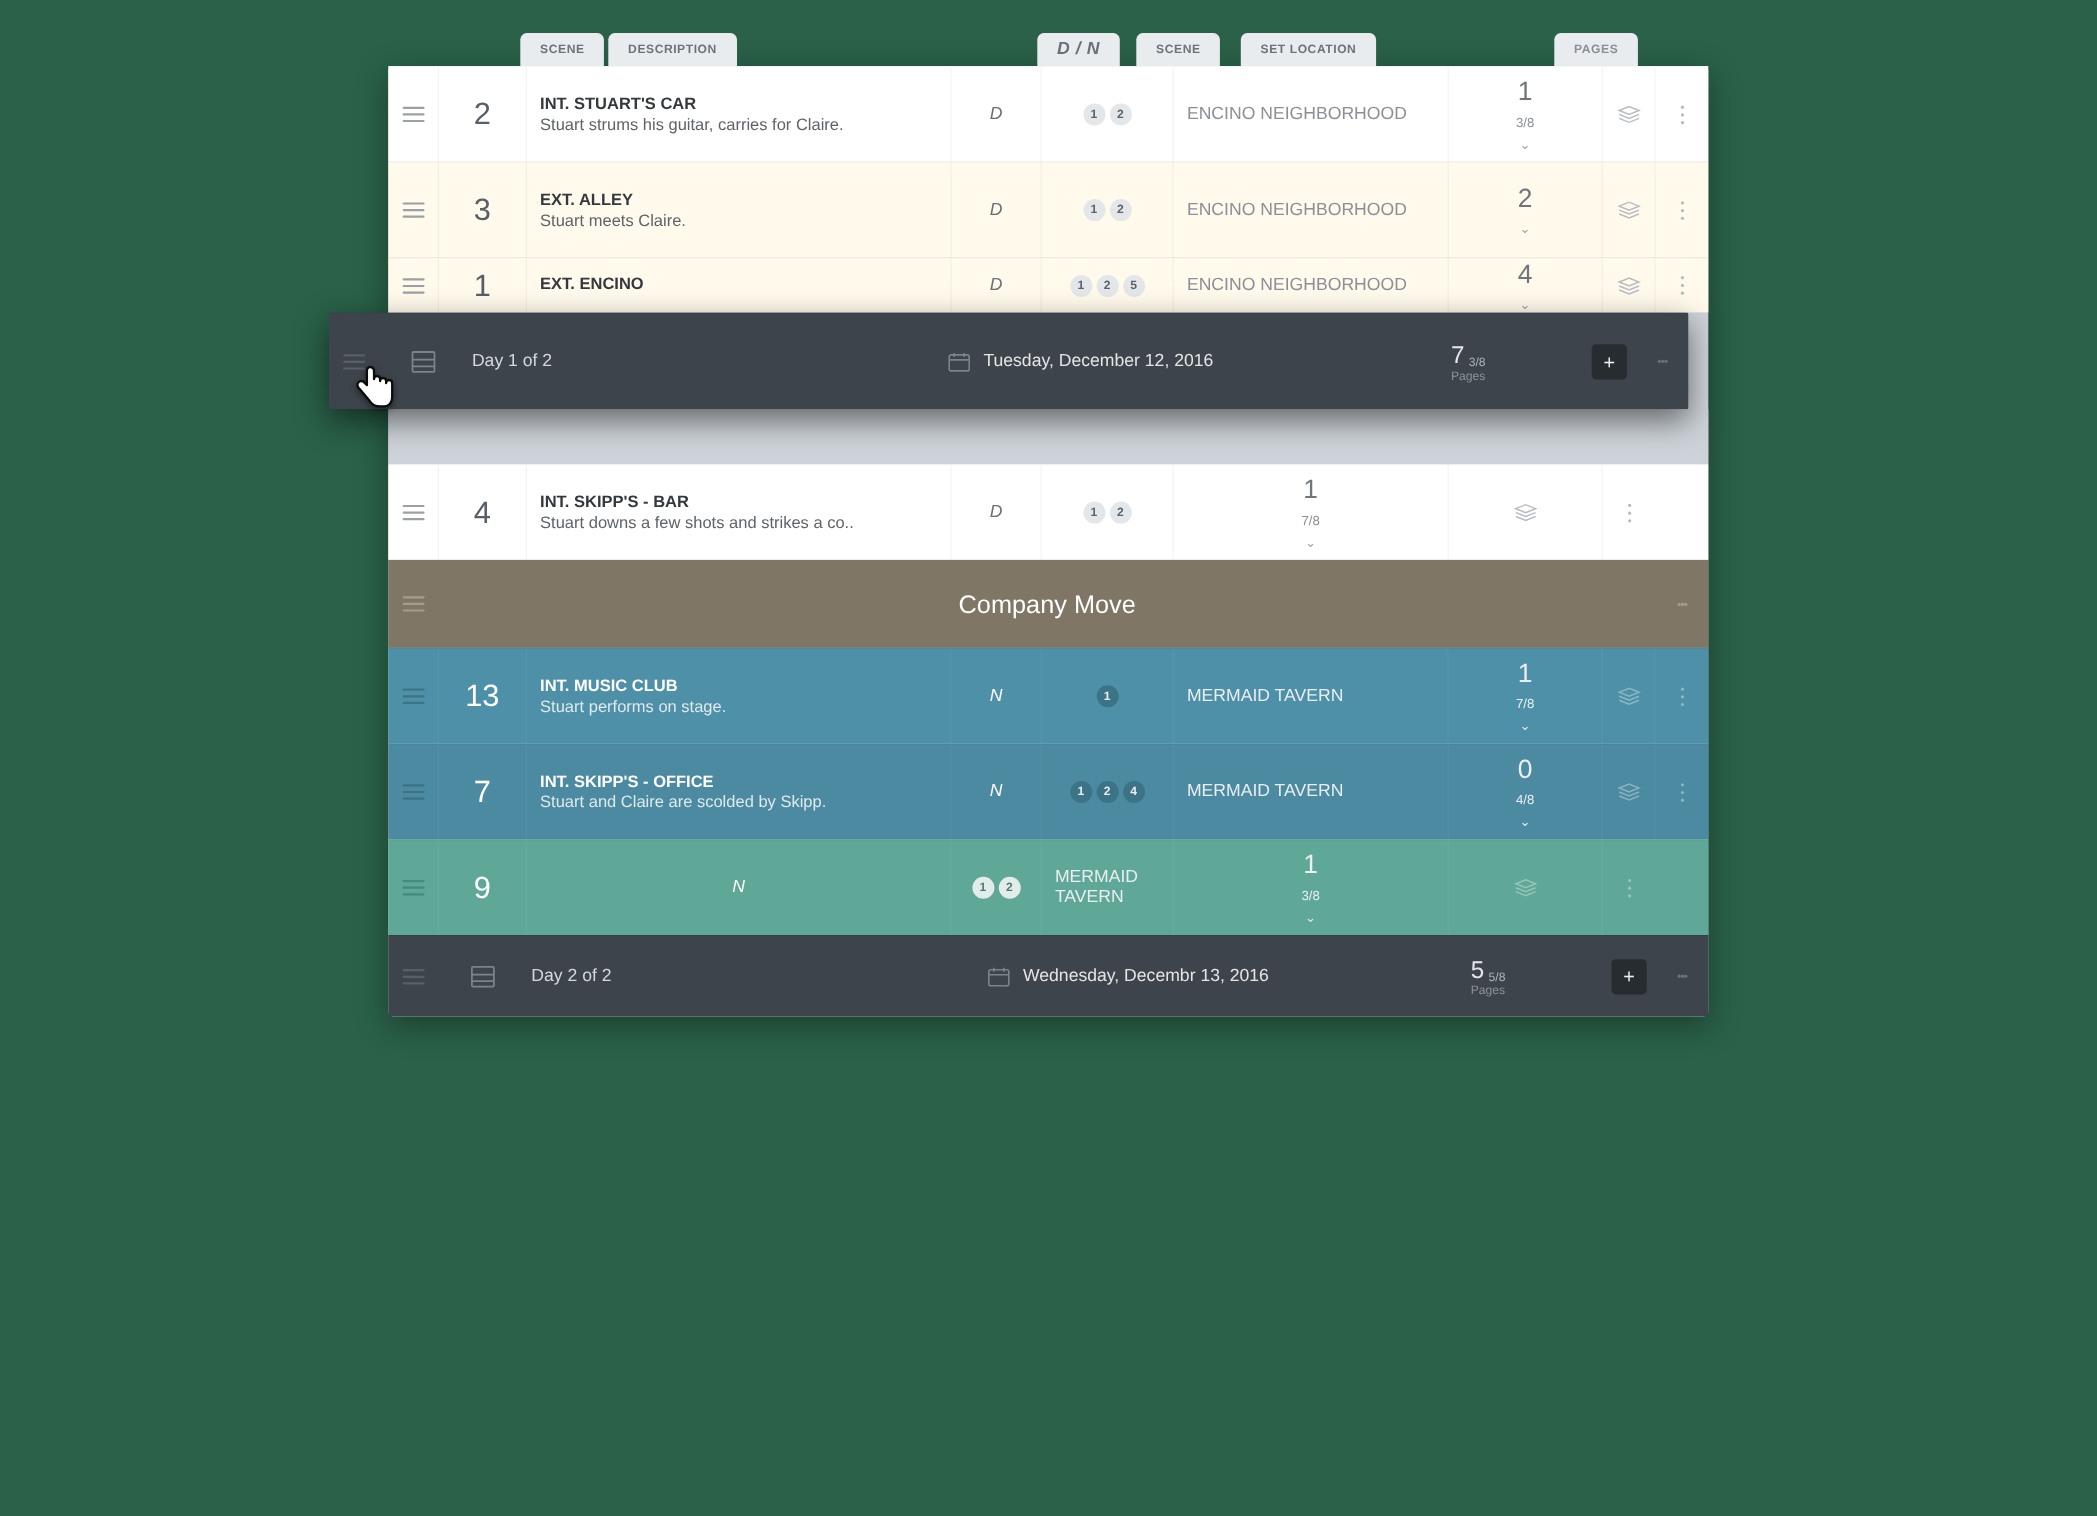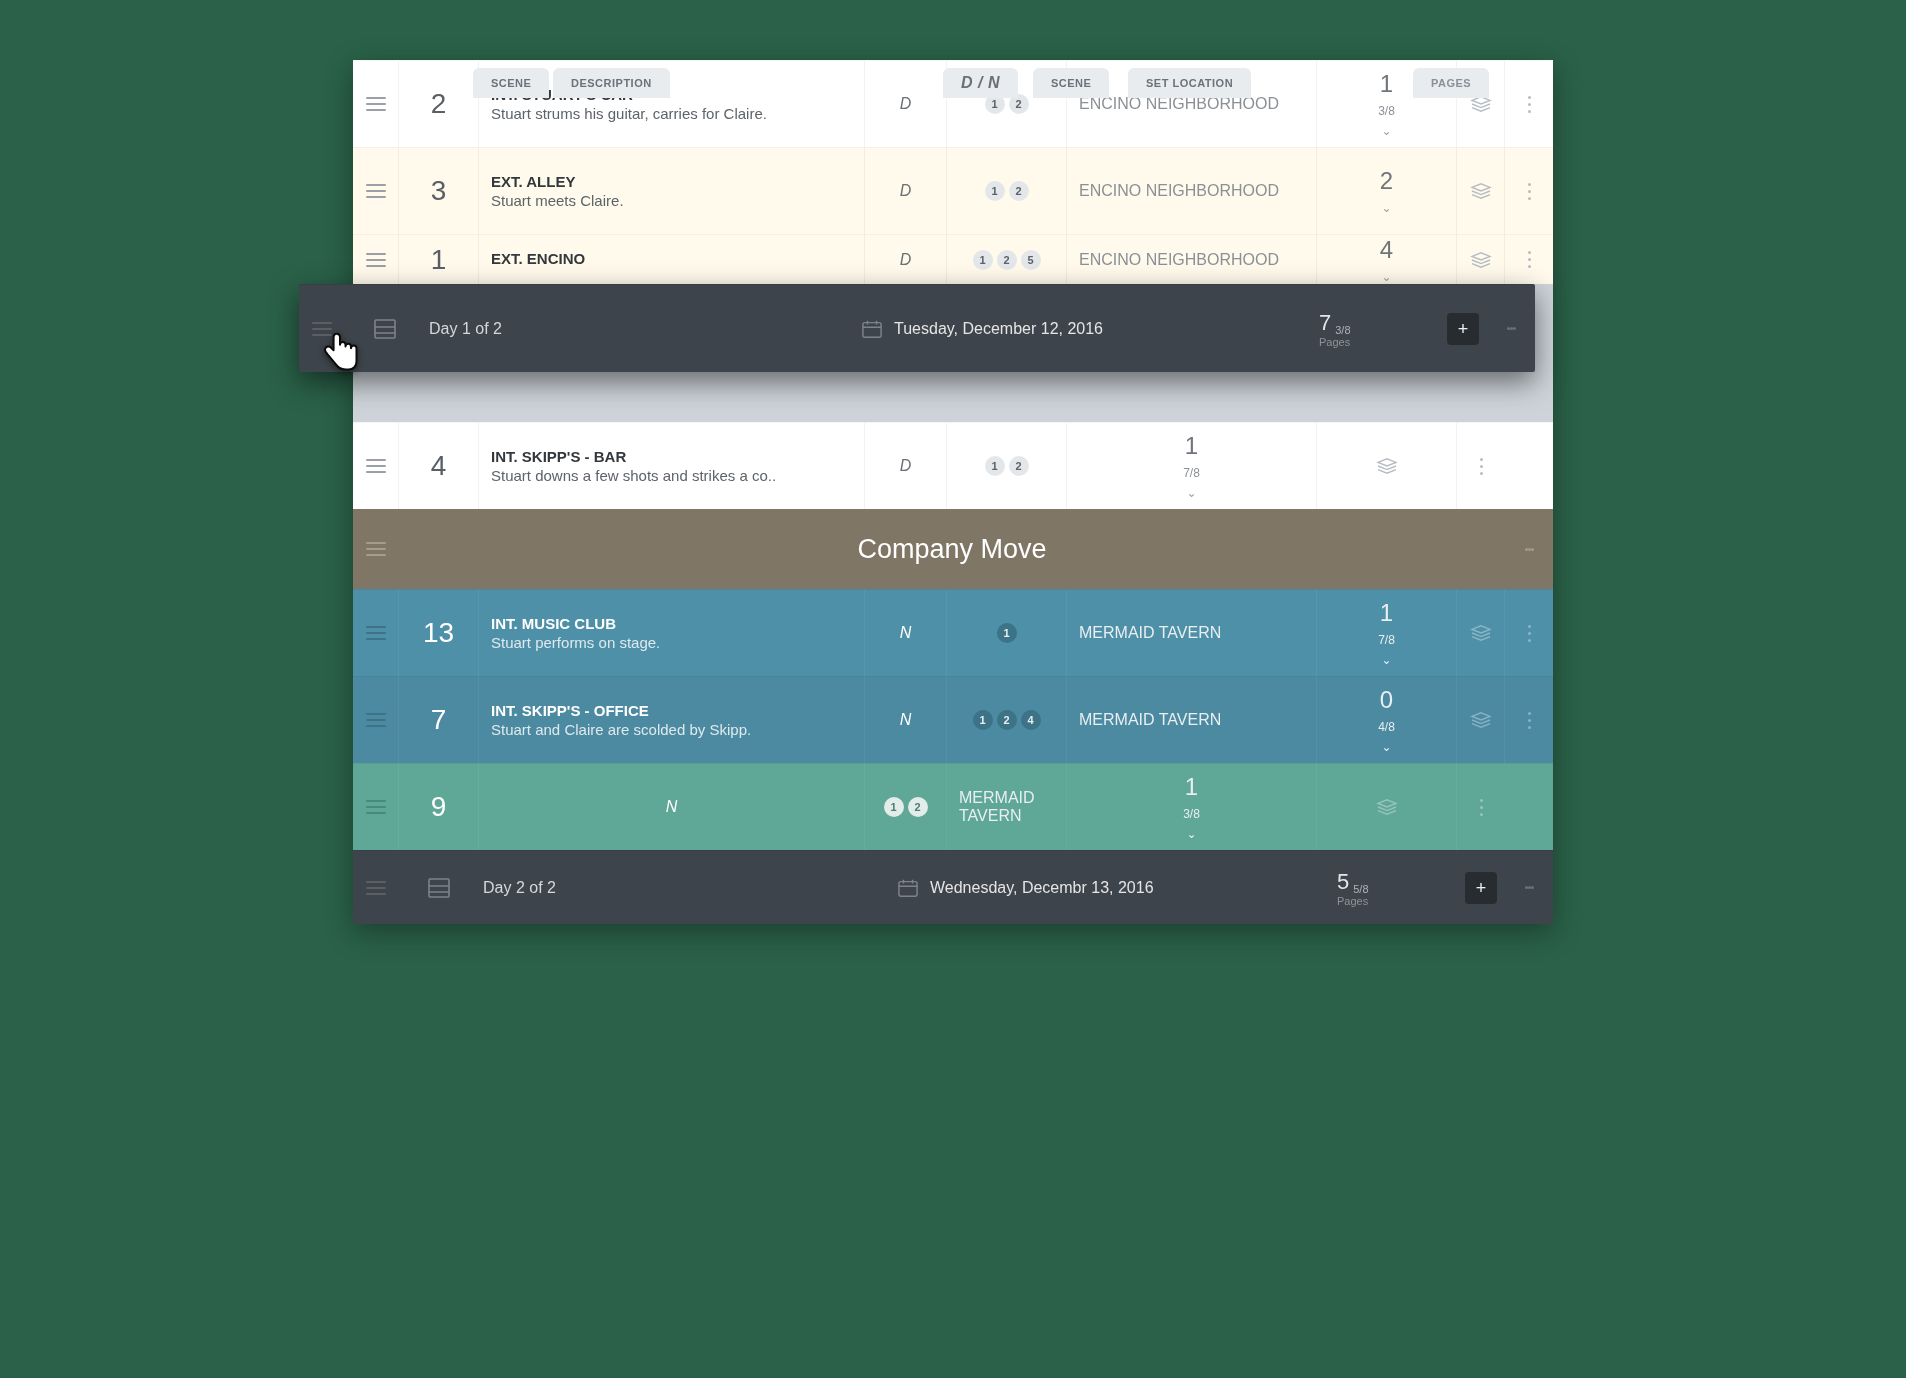--- a/index.html
+++ b/index.html
@@ -29,21 +29,20 @@
     background: #e9ecef;
     color: #6b7278;
     font-size: 11px;
     font-weight: 600;
     letter-spacing: .5px;
     display: flex;
     align-items: center;
     justify-content: center;
     padding: 0 18px;
     border-radius: 6px 6px 0 0;
-    margin-top: 38px;
   }
   .header-tab.scene       { left: 120px;  }
   .header-tab.description { left: 200px;  }
   .header-tab.dn          { left: 590px;  }
   .header-tab.cast        { left: 680px;  }
   .header-tab.location    { left: 775px;  }
   .header-tab.pages       { left: 1060px; }
 
   
   .rows {
@@ -120,21 +119,21 @@
 
   
   .banner {
     height: 80px;
     background: #7f7666;
     color: #fff;
     display:grid;
     grid-template-columns: 46px 1fr 48px;
     align-items:center;
   }
-  .banner .title { text-align:center; font-size:27px; font-weight:300; }
+  .banner .title { text-align:center; font-size:23px; font-weight:300; }
   .banner .drag-lines span { background:#a49c8d; }
   .banner .dots-ico span { background:#a49c8d; }
 
   
   .daybar {
     height: 74px;
     background: #3e444b;
     color: #b9bfc4;
     display:grid;
     grid-template-columns: 46px 80px 1fr 44px 1fr 120px 48px 48px;

